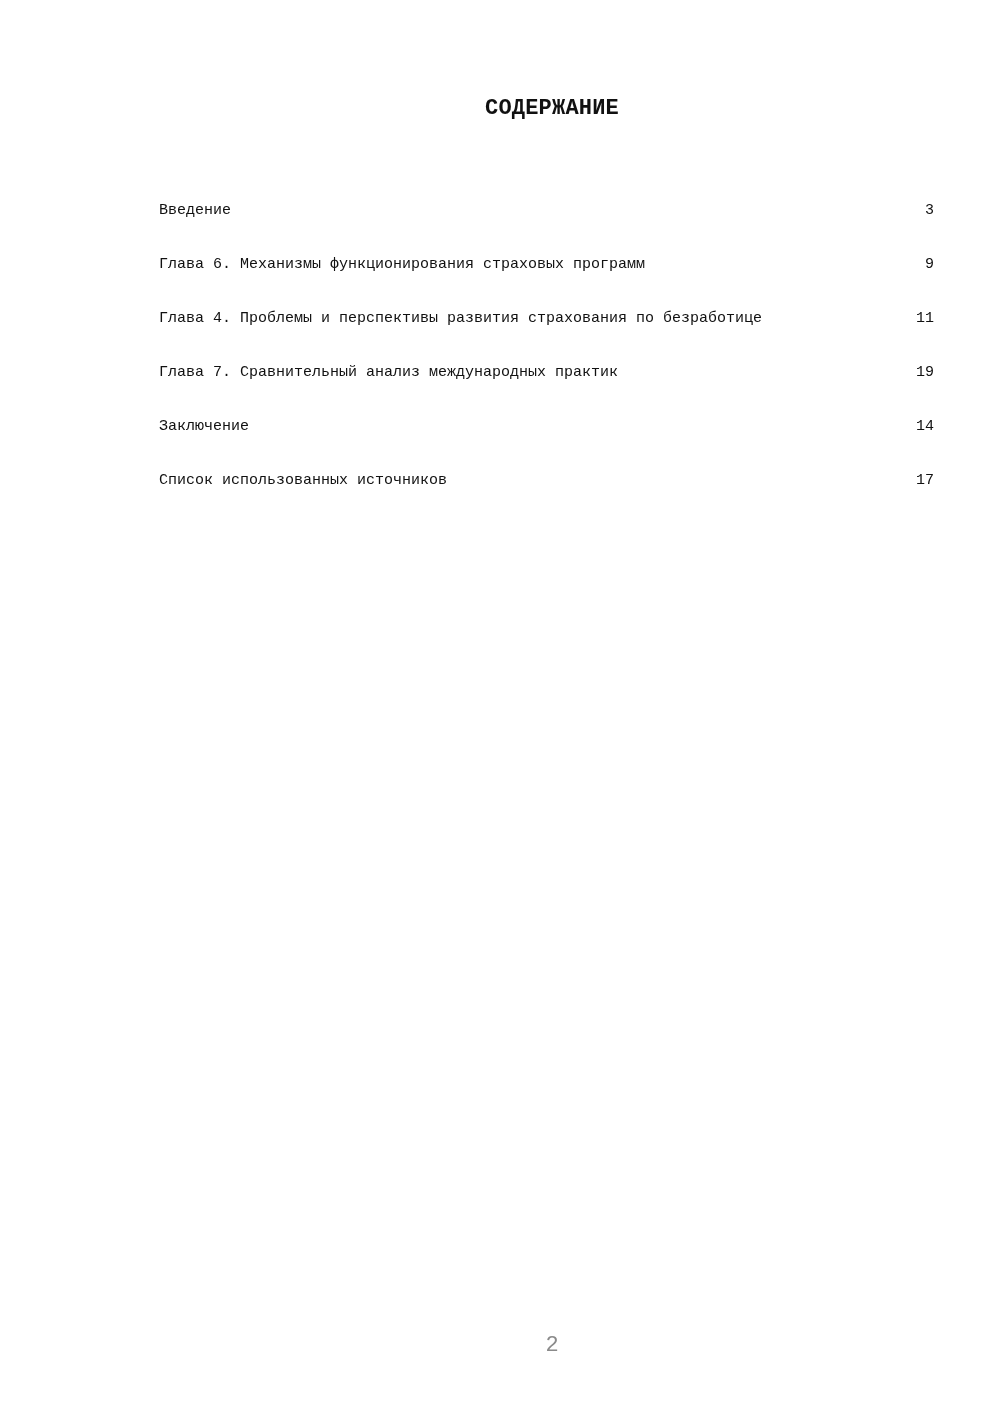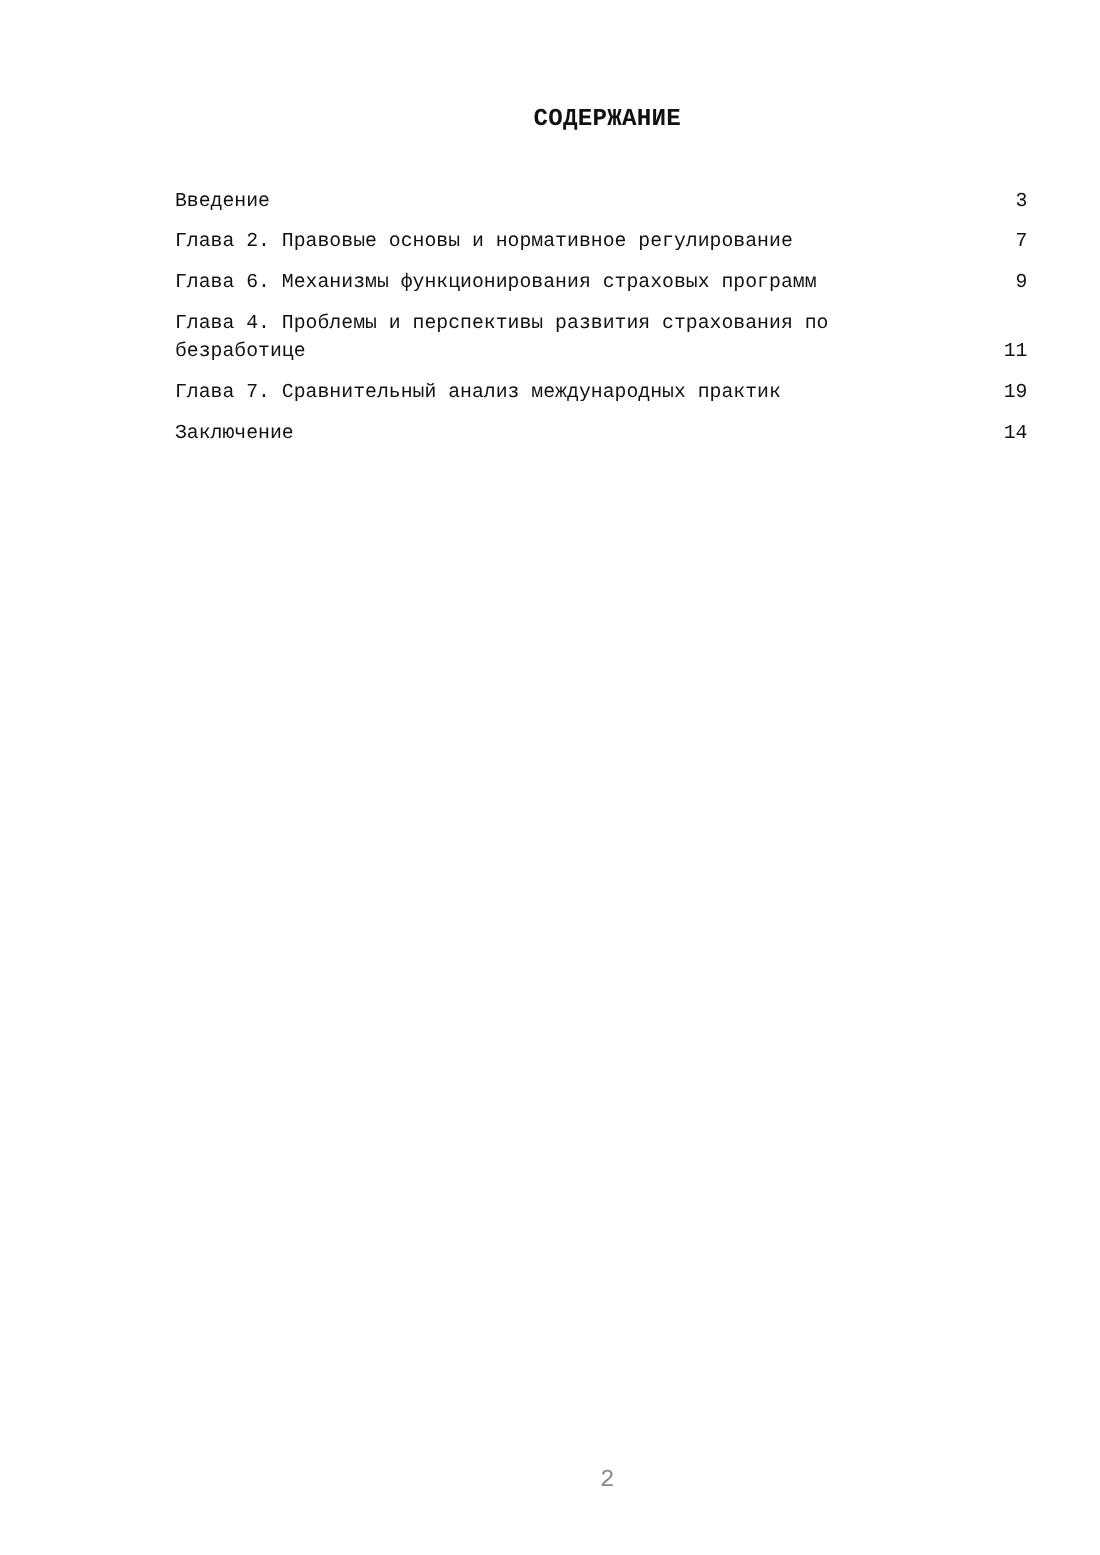--- a/index.html
+++ b/index.html
@@ -35,26 +35,27 @@
       color: #111;
     }
     .toc-list {
       position: absolute;
       left: 143px;
       top: 170px;
       width: 775px;
     }
     .toc-entry {
       position: relative;
-      font-size: 18px;
+      font-size: 15px;
       line-height: 26px;
       margin-bottom: 11px;
       display: flex;
       align-items: flex-end;
       justify-content: space-between;
+      margin-top: 28px;
     }
     .toc-entry .label {
       flex: 1;
       padding-right: 90px;
     }
     .toc-entry .page-num {
       text-align: right;
       min-width: 40px;
       white-space: nowrap;
     }
@@ -74,36 +75,36 @@
 <div class="page">
 
   <div class="toc-title">СОДЕРЖАНИЕ</div>
 
   <div class="toc-list">
     <div class="toc-entry">
       <span class="label">Введение</span>
       <span class="page-num">3</span>
     </div>
     <div class="toc-entry">
-      <span class="label">Глава 2. Правовые основы и нормативное регулирование</span>
-      <span class="page-num">7</span>
-    </div>
-    <div class="toc-entry">
       <span class="label">Глава 6. Механизмы функционирования страховых программ</span>
       <span class="page-num">9</span>
     </div>
     <div class="toc-entry">
       <span class="label">Глава 4. Проблемы и перспективы развития страхования по безработице</span>
       <span class="page-num">11</span>
     </div>
     <div class="toc-entry">
       <span class="label">Глава 7. Сравнительный анализ международных практик</span>
       <span class="page-num">19</span>
     </div>
     <div class="toc-entry">
       <span class="label">Заключение</span>
       <span class="page-num">14</span>
     </div>
+    <div class="toc-entry">
+      <span class="label">Список использованных источников</span>
+      <span class="page-num">17</span>
+    </div>
   </div>
 
   <div class="page-footer-number">2</div>
 
 </div>
 
 </body></html>

